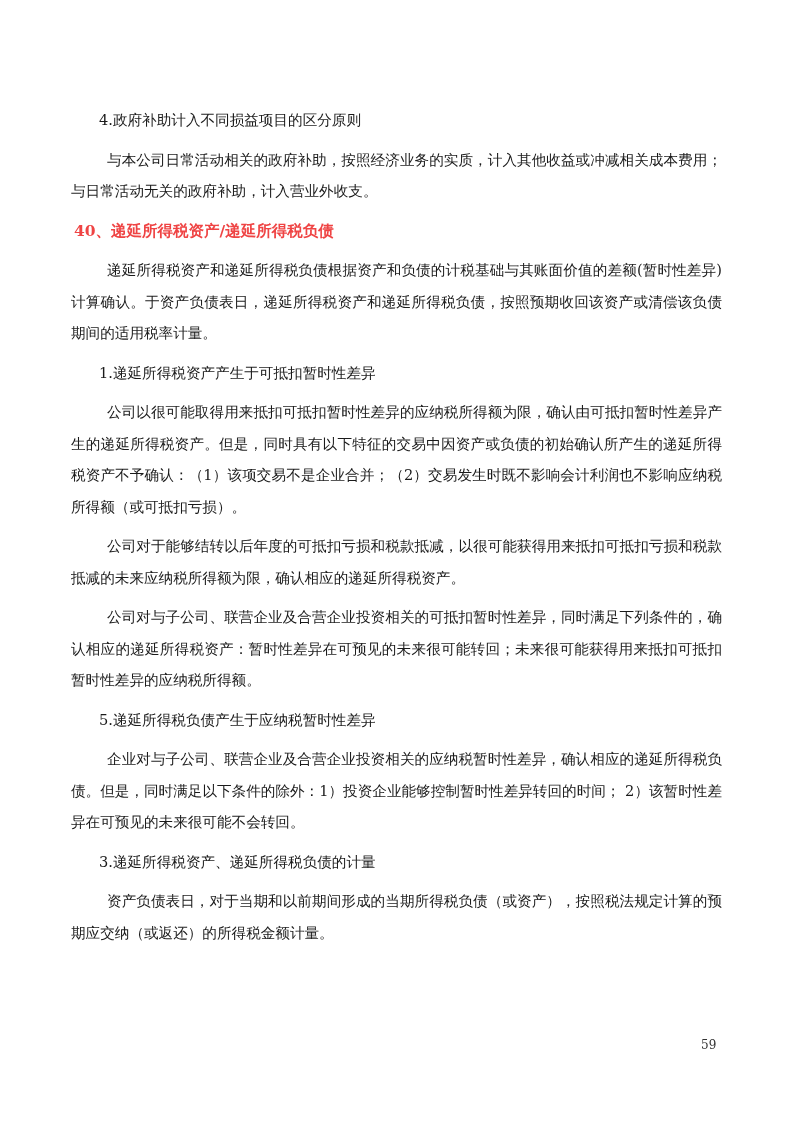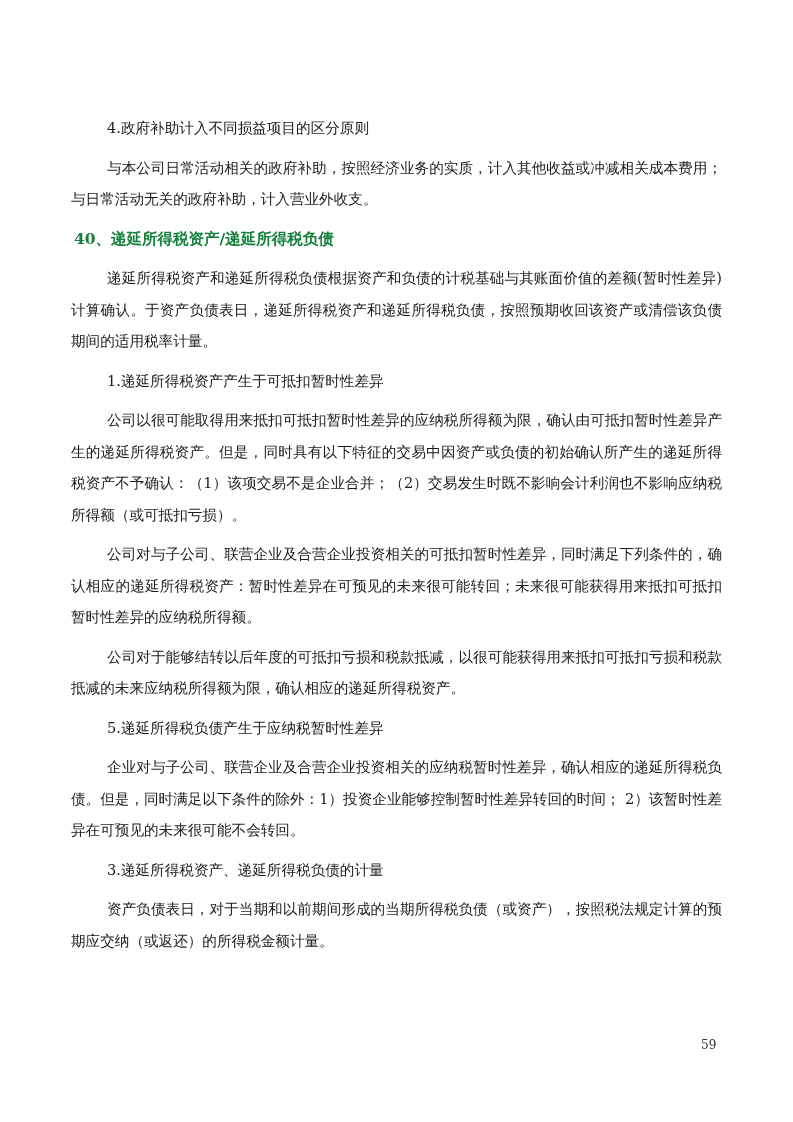--- a/index.html
+++ b/index.html
@@ -25,35 +25,35 @@
   .para {
     margin: 8px;
     font-size: 14.6px;
     line-height: 31.5px;
     text-align: justify;
     text-justify: inter-ideograph;
     text-indent: 36px;
     word-break: break-all;
   }
   .item {
-    margin: 8px;
+    margin: 0;
     font-size: 14.6px;
     line-height: 31.5px;
     text-align: left;
     text-indent: 36px;
     white-space: nowrap;
   }
   .heading {
     margin: 5px 0;
     padding-left: 11px;
     font-size: 15.5px;
     font-weight: bold;
     line-height: 31.5px;
     text-indent: 0;
-    color: #15803d;
+    color: #ef4444;
   }
   .page-number {
     position: absolute;
     left: 701px;
     top: 1037px;
     font-size: 12px;
     line-height: 16px;
     color: #333333;
     font-family: "DejaVu Serif", serif;
   }
@@ -62,21 +62,21 @@
 <body>
 
 <div class="page">
   <div class="content">
     <p class="item">4.政府补助计入不同损益项目的区分原则</p>
     <p class="para">与本公司日常活动相关的政府补助，按照经济业务的实质，计入其他收益或冲减相关成本费用；与日常活动无关的政府补助，计入营业外收支。</p>
     <h2 class="heading">40、递延所得税资产/递延所得税负债</h2>
     <p class="para">递延所得税资产和递延所得税负债根据资产和负债的计税基础与其账面价值的差额(暂时性差异)计算确认。于资产负债表日，递延所得税资产和递延所得税负债，按照预期收回该资产或清偿该负债期间的适用税率计量。</p>
     <p class="item">1.递延所得税资产产生于可抵扣暂时性差异</p>
     <p class="para">公司以很可能取得用来抵扣可抵扣暂时性差异的应纳税所得额为限，确认由可抵扣暂时性差异产生的递延所得税资产。但是，同时具有以下特征的交易中因资产或负债的初始确认所产生的递延所得税资产不予确认：（1）该项交易不是企业合并；（2）交易发生时既不影响会计利润也不影响应纳税所得额（或可抵扣亏损）。</p>
+    <p class="para">公司对于能够结转以后年度的可抵扣亏损和税款抵减，以很可能获得用来抵扣可抵扣亏损和税款抵减的未来应纳税所得额为限，确认相应的递延所得税资产。</p>
     <p class="para">公司对与子公司、联营企业及合营企业投资相关的可抵扣暂时性差异，同时满足下列条件的，确认相应的递延所得税资产：暂时性差异在可预见的未来很可能转回；未来很可能获得用来抵扣可抵扣暂时性差异的应纳税所得额。</p>
-    <p class="para">公司对于能够结转以后年度的可抵扣亏损和税款抵减，以很可能获得用来抵扣可抵扣亏损和税款抵减的未来应纳税所得额为限，确认相应的递延所得税资产。</p>
     <p class="item">5.递延所得税负债产生于应纳税暂时性差异</p>
     <p class="para">企业对与子公司、联营企业及合营企业投资相关的应纳税暂时性差异，确认相应的递延所得税负债。但是，同时满足以下条件的除外：1）投资企业能够控制暂时性差异转回的时间； 2）该暂时性差异在可预见的未来很可能不会转回。</p>
     <p class="item">3.递延所得税资产、递延所得税负债的计量</p>
     <p class="para">资产负债表日，对于当期和以前期间形成的当期所得税负债（或资产），按照税法规定计算的预期应交纳（或返还）的所得税金额计量。</p>
   </div>
   <div class="page-number">59</div>
 </div>
 
 </body></html>

